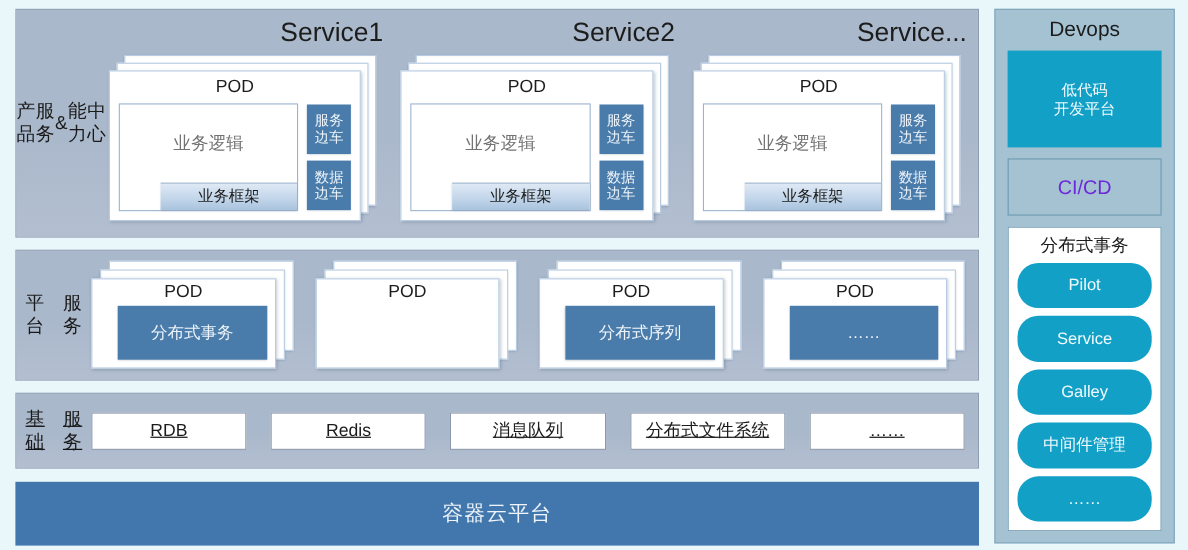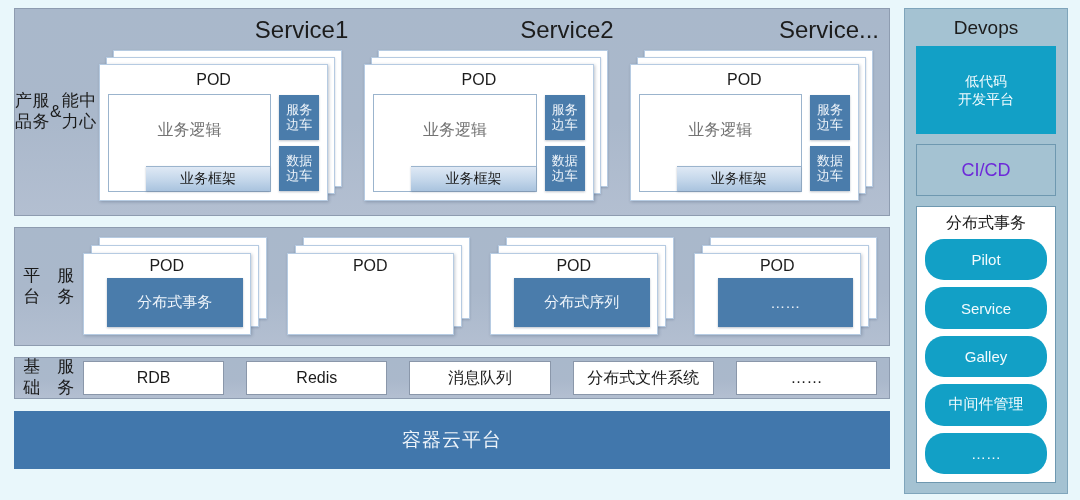--- a/index.html
+++ b/index.html
@@ -175,21 +175,21 @@
     flex: 1 1 auto;
     background: #4a7cab;
     color: #eef4fa;
     font-size: 15px;
     display: flex; align-items: center; justify-content: center;
     box-shadow: 0 1px 2px rgba(30,50,80,.3);
     margin-left: 16px;
   }
 
   
-  .row3 { height: 42px; margin-top: 11px; }
+  .row3 { height: 69px; margin-top: 11px; text-decoration: underline; }
   .row3 .band-body { align-items: center; padding: 0 12px 0 0; gap: 22px; }
   .base-item {
     flex: 1 1 0;
     height: 34px;
     background: #ffffff;
     border: 1px solid #8a97aa;
     display: flex; align-items: center; justify-content: center;
     font-size: 16px;
     color: #1b1b1b;
   }

